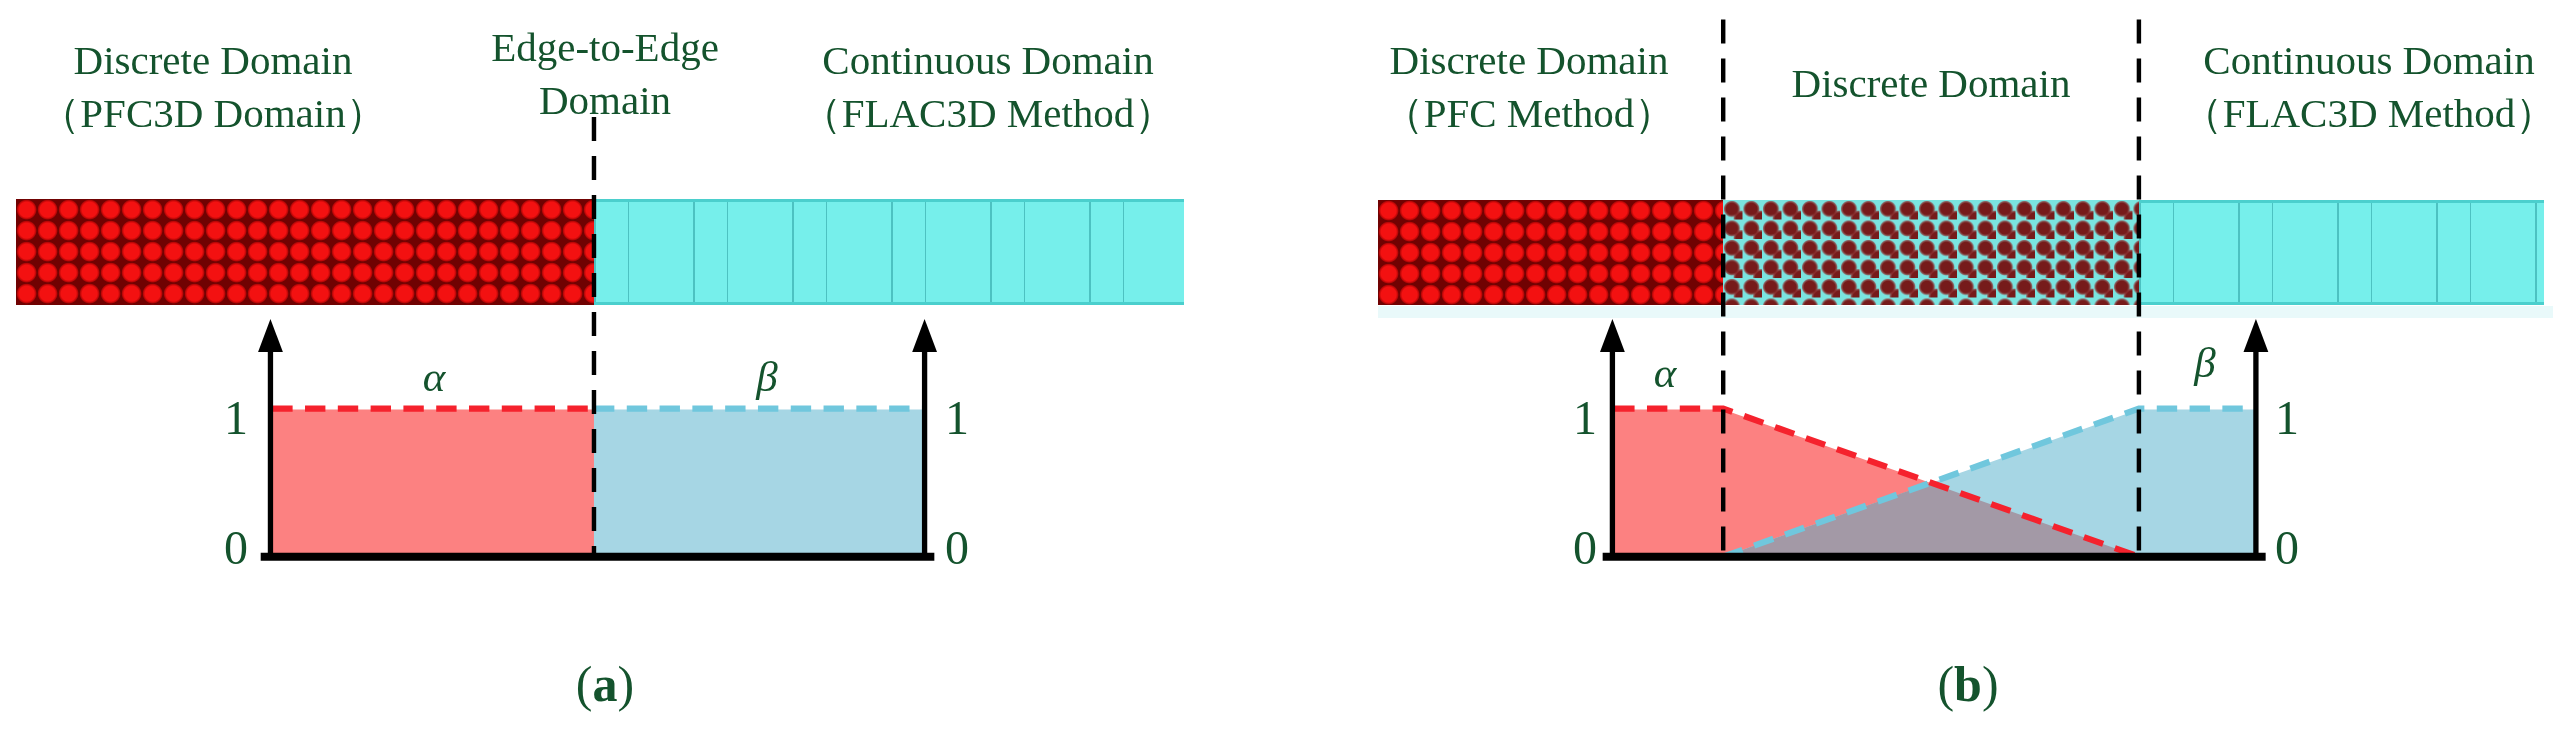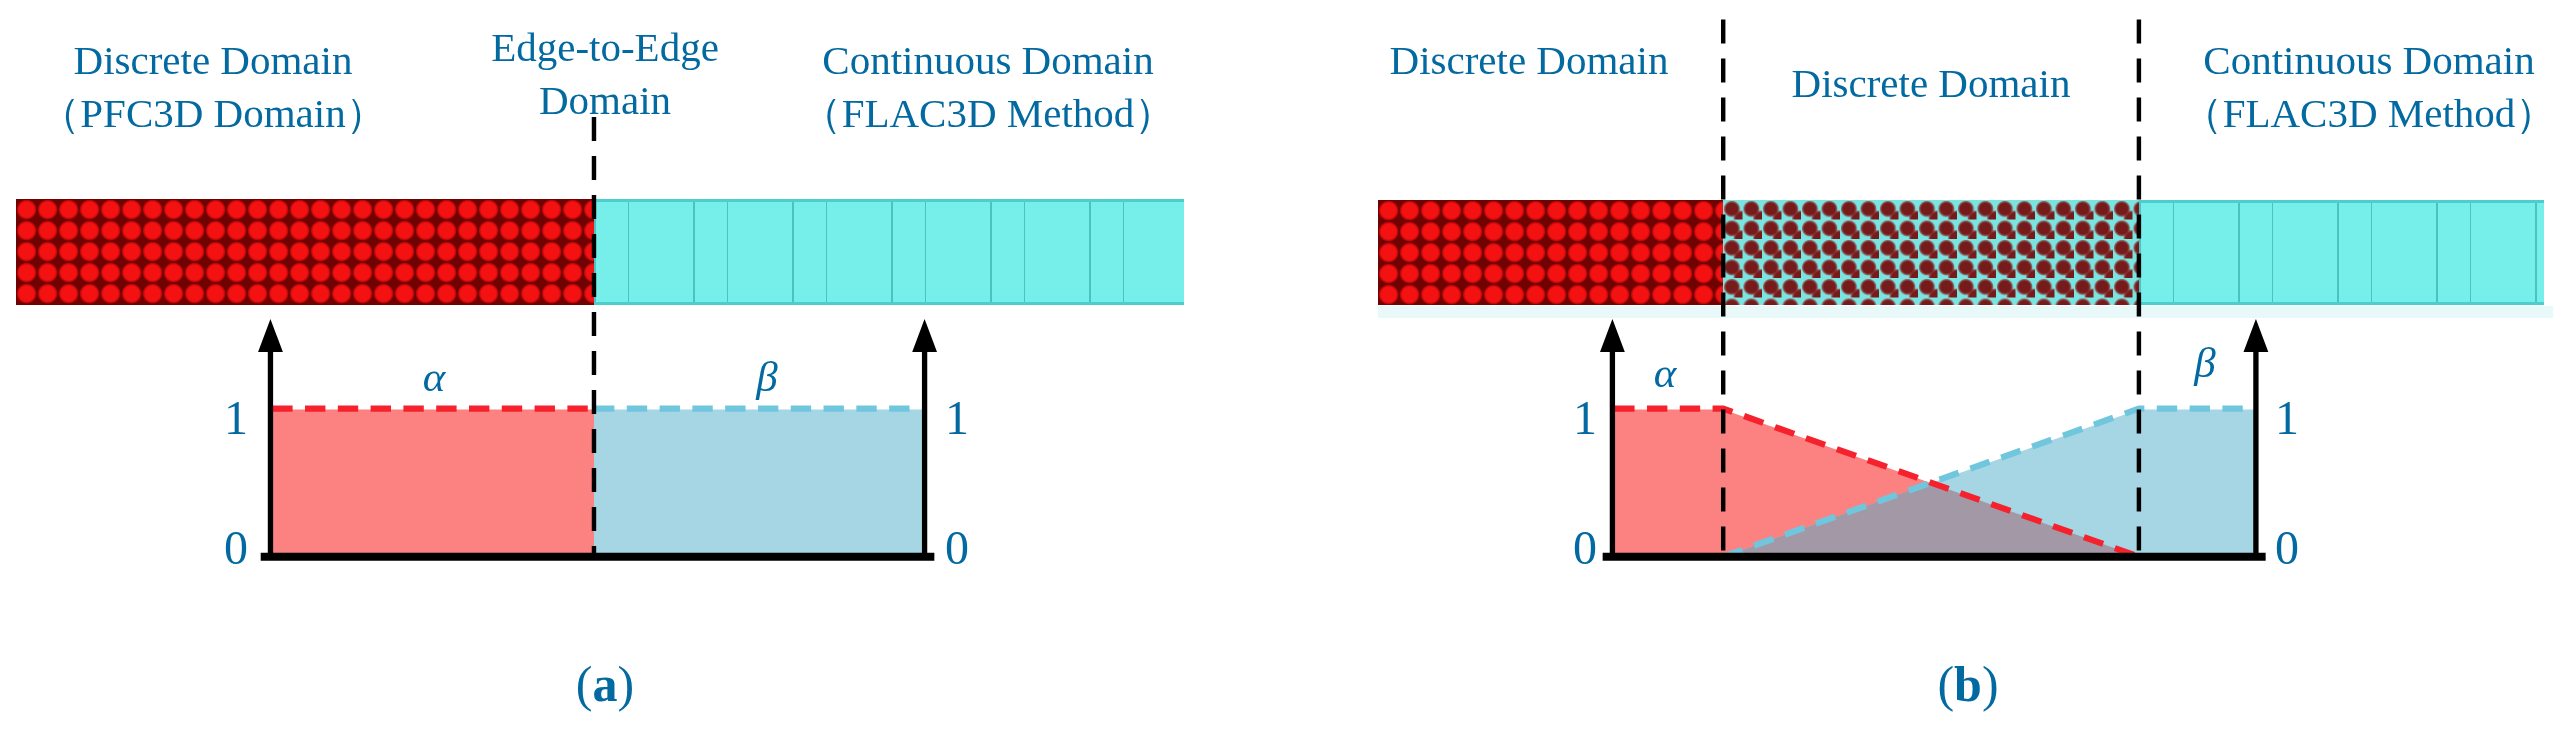--- a/index.html
+++ b/index.html
@@ -1,17 +1,17 @@
 <!DOCTYPE html>
 <html style="font-size:14px"><head>
 <meta charset="utf-8">
 <style>
   html,body{margin:0;padding:0;background:#fff;}
   .fig{position:relative;width:2576px;height:741px;background:#fff;overflow:hidden;
-       font-family:"Liberation Serif","DejaVu Serif","DejaVu Sans",serif;color:#0369a1;}
+       font-family:"Liberation Serif","DejaVu Serif","DejaVu Sans",serif;color:#14532d;}
   
   .hdr{position:absolute;transform:translateX(-50%);text-align:center;
        font-size:41px;line-height:53px;white-space:nowrap;}
   
   .bar{position:absolute;top:199px;height:106px;}
   .particles{background-color:#700202;
      background-image:radial-gradient(circle at 10.6px 10.6px,#f31111 0 7.5px,#b60606 9.3px,rgba(0,0,0,0) 10.2px);
      background-size:21px 21px;}
   .mesh{background-color:#76efeb;
      border-top:3.5px solid #4bcfcd;border-bottom:3.5px solid #4bcfcd;box-sizing:border-box;
@@ -60,20 +60,21 @@
   <div class="greek txt" style="left:767px;top:376px;">β</div>
   <div class="tick left txt" style="left:248px;top:418px;">1</div>
   <div class="tick left txt" style="left:248px;top:548px;">0</div>
   <div class="tick right txt" style="left:945px;top:418px;">1</div>
   <div class="tick right txt" style="left:945px;top:548px;">0</div>
 
   <div class="tag txt" style="left:605px;top:684px;"><span>(</span><b>a</b><span>)</span></div>
 
   <div class="hdr txt" style="left:1529px;top:34px;">
     <div>Discrete Domain</div>
+    <div>（PFC Method）</div>
   </div>
   <div class="hdr txt" style="left:1931px;top:57px;">
     <div>Discrete Domain</div>
   </div>
   <div class="hdr txt" style="left:2369px;top:34px;">
     <div>Continuous Domain</div>
     <div>（FLAC3D Method）</div>
   </div>
 
   <div class="bar particles" style="left:1378px;top:200px;height:105px;width:345px;"></div>

